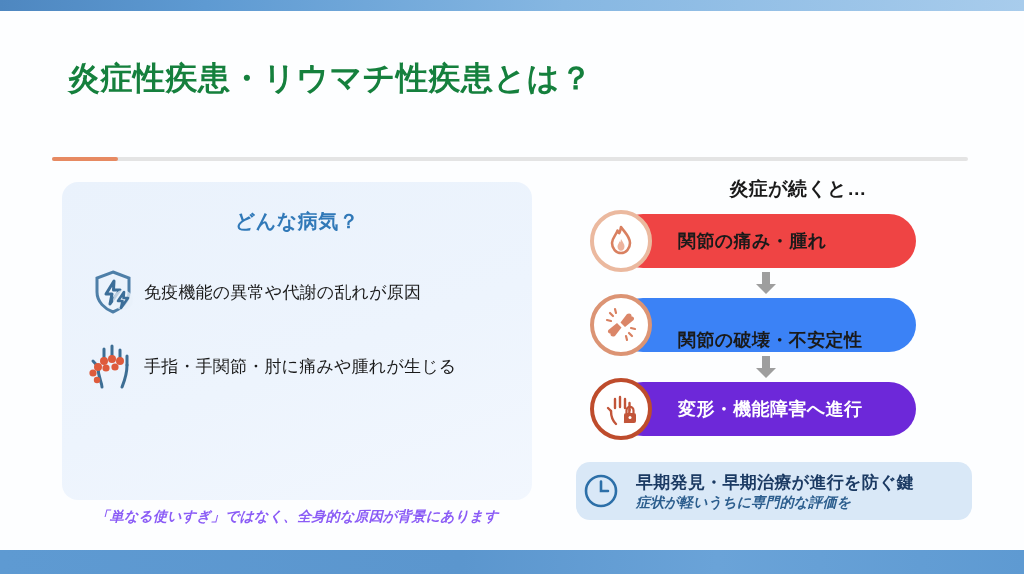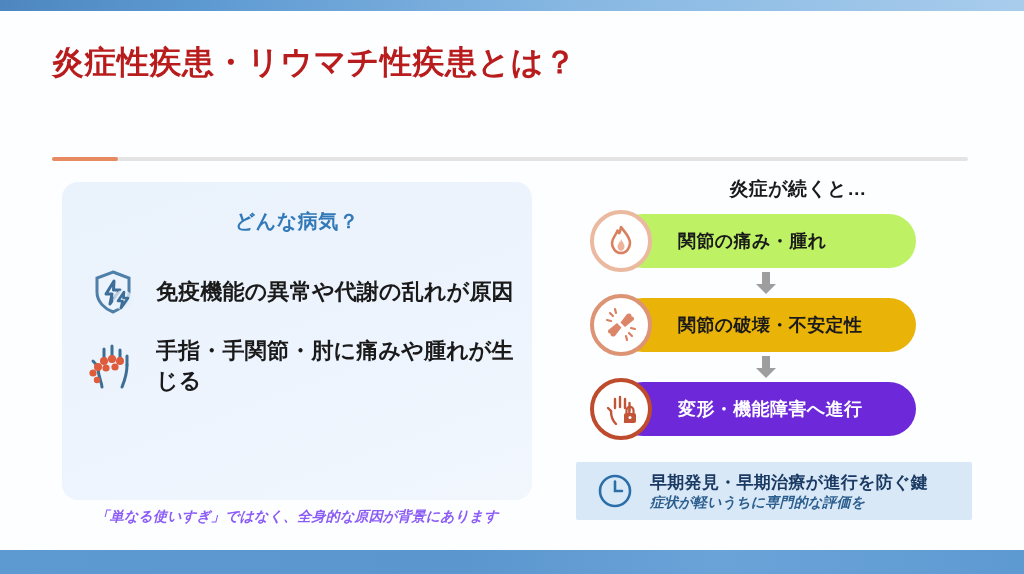--- a/index.html
+++ b/index.html
@@ -33,24 +33,24 @@
   
   .header {
     position: absolute;
     left: 52px;
     top: 44px;
     width: 924px;
   }
   .page-title {
     font-size: 32px;
     font-weight: bold;
-    color: #b91c1c;
+    color: #15803d;
     letter-spacing: 0.5px;
     line-height: 1.18;
-    margin: 0;
+    margin: 16px;
     white-space: nowrap;
   }
   .page-subtitle {
     font-size: 19px;
     font-weight: bold;
     color: #606060;
     margin: 10px 0 0 0;
     letter-spacing: 0.3px;
     white-space: nowrap;
   }
@@ -102,24 +102,24 @@
   }
   .feature-icon {
     width: 58px;
     height: 58px;
     flex: 0 0 58px;
     display: flex;
     align-items: center;
     justify-content: center;
   }
   .feature-text {
-    font-size: 22px;
-    font-weight: bold;
+    font-size: 17px;
+    font-weight: normal;
     color: #1A1A1A;
-    margin-left: 14px;
+    margin-left: 2px;
     letter-spacing: 0.2px;
   }
   .card-footnote {
     position: absolute;
     left: 62px;
     top: 508px;
     width: 470px;
     text-align: center;
     font-size: 14px;
     font-style: italic;
@@ -146,22 +146,22 @@
   }
   .flow-step {
     position: relative;
     width: 300px;
     height: 54px;
     margin-left: 56px;
     border-radius: 27px;
     display: flex;
     align-items: center;
   }
-  .flow-step.tone-1 { background: #bef264; }
-  .flow-step.tone-2 { background: #eab308; }
+  .flow-step.tone-1 { background: #ef4444; }
+  .flow-step.tone-2 { background: #3b82f6; align-items: flex-end; }
   .flow-step.tone-3 { background: #6d28d9; }
   .flow-badge {
     position: absolute;
     left: -26px;
     top: -4px;
     width: 62px;
     height: 62px;
     border-radius: 50%;
     background: #FFFFFF;
     display: flex;
@@ -190,24 +190,24 @@
   }
 
   
   .callout {
     position: absolute;
     left: 576px;
     top: 462px;
     width: 396px;
     height: 58px;
     background: #D9E8F7;
-    border-radius: 2px;
-    display: flex;
-    align-items: center;
-    padding-left: 18px;
+    border-radius: 14px;
+    display: flex;
+    align-items: center;
+    padding-left: 4px;
     box-sizing: border-box;
   }
   .callout-icon {
     width: 42px;
     height: 42px;
     flex: 0 0 42px;
     display: flex;
     align-items: center;
     justify-content: center;
   }

